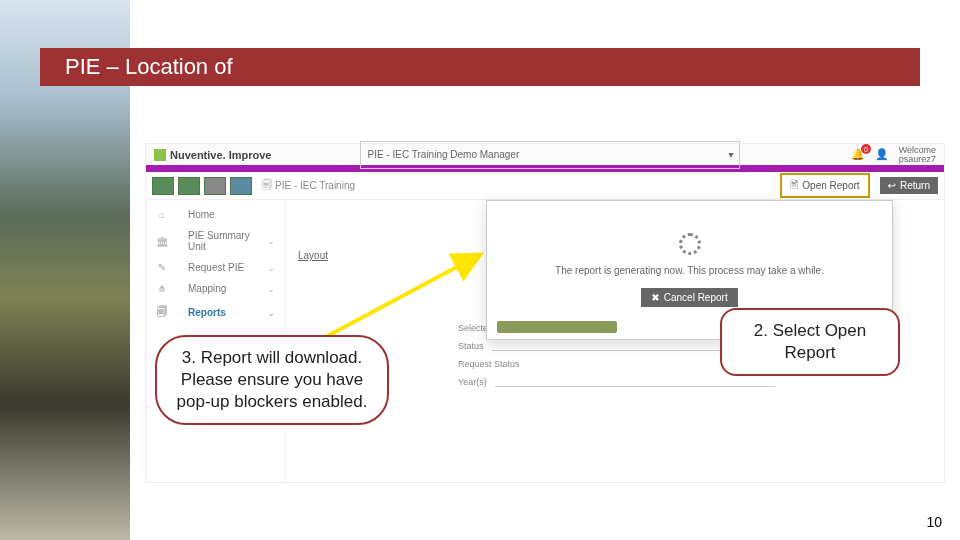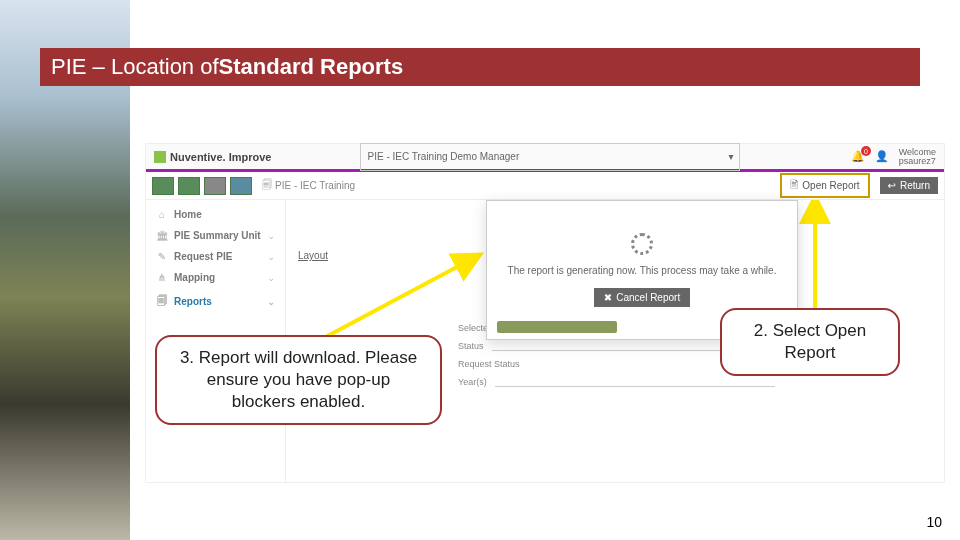--- a/index.html
+++ b/index.html
@@ -2,26 +2,26 @@
 <html><head>
 <meta charset="utf-8">
 <style>
   * { box-sizing: border-box; margin: 0; padding: 0; }
   body { width: 960px; height: 540px; font-family: "Segoe UI", Arial, sans-serif; background: #fff; position: relative; overflow: hidden; }
 
   
   .photo-strip { position: absolute; left: 0; top: 0; width: 130px; height: 540px; background: linear-gradient(180deg,#d8e4ee 0%, #a9bfcf 18%, #5a6b59 40%, #7e8255 55%, #3a3a2e 75%, #bdb9a8 100%); }
 
   
-  .title-bar { position: absolute; left: 40px; top: 48px; width: 880px; height: 38px; background: #9e3131; display: flex; align-items: center; padding-left: 11px; color: #fff; font-size: 22px; font-weight: 400; }
+  .title-bar { position: absolute; left: 40px; top: 48px; width: 880px; height: 38px; background: #9e3131; display: flex; align-items: center; padding-left: 25px; color: #fff; font-size: 22px; font-weight: 400; }
   .title-bar b { font-weight: 700; }
 
   
   .app { position: absolute; left: 145px; top: 143px; width: 800px; height: 340px; background: #fff; border: 1px solid #eee; font-size: 11px; color: #555; }
-  .app-header { height: 28px; border-bottom: 3px solid #a21caf; display: flex; align-items: center; padding: 0 8px; background: #fafafa; }
+  .app-header { height: 28px; border-bottom: 7px solid #a21caf; display: flex; align-items: center; padding: 0 8px; background: #fafafa; }
   .brand { display:flex; align-items:center; gap:4px; font-weight:600; color:#444;}
   .brand-sq { width:12px; height:12px; background:#8bc34a; }
   .selector { margin-left: 89px; width: 380px; height: 28px; border:1px solid #ccc; display:flex; align-items:center; padding:0 6px; font-size:10px; color:#666; justify-content:space-between;}
   .hdr-right { margin-left:auto; display:flex; align-items:center; gap:10px;}
   .bell { position:relative; }
   .badge { position:absolute; top:-4px; right:-6px; width:10px; height:10px; background:#d33; border-radius:50%; font-size:7px; color:#fff; display:flex; align-items:center; justify-content:center;}
   .welcome { font-size:9px; line-height:1; color:#666; }
 
   .toolbar { height: 28px; border-bottom:1px solid #eee; display:flex; align-items:center; padding:0 6px; gap:4px; background:#fff;}
   .tbtn { width:22px; height:18px; background:#5a8b5a; border:1px solid #4a7a4a; }
@@ -31,57 +31,56 @@
   .crumb { margin-left:6px; font-size:10px; color:#888; display:flex; align-items:center; gap:3px;}
   .tb-spacer { flex:1;}
   .open-report { border:2px solid #c79a00; padding:2px 8px; font-size:10px; color:#555; display:flex; align-items:center; gap:4px; background:#fff;}
   .return { margin-left:6px; background:#666; color:#fff; padding:3px 8px; font-size:10px; display:flex; align-items:center; gap:4px;}
 
   .body-row { display:flex; height: calc(100% - 56px);}
   .sidebar { width:140px; border-right:1px solid #eee; padding:4px 0;}
   .sb-item { display:flex; align-items:center; justify-content:space-between; padding:5px 10px; font-size:10px; color:#777;}
   .sb-item.active { color:#2a7aa8; font-weight:600;}
   .sb-icon { width:12px; text-align:center; color:#aaa;}
-  .sb-txt { flex:1; margin-left:6px;font-weight:bold;}
+  .sb-txt { flex:1; margin-left:20px;}
   .chev { font-size:9px; color:#bbb;}
 
   .content { flex:1; position:relative; padding:16px 12px;}
   .layout-lbl { font-size:10px; text-decoration:underline; color:#666; margin-top:34px; margin-bottom:8px;}
   .logo-row { display:flex; align-items:center; gap:8px; margin-left:200px; margin-top:40px;}
   .logo-lbl { font-size:9px; color:#888;}
   .logo-sel { border:1px solid #ccc; padding:1px 4px; font-size:9px; display:flex; align-items:center; gap:3px;}
   .form-row { display:flex; align-items:center; gap:8px; margin-left:160px; margin-top:8px; font-size:9px; color:#888;}
   .form-row .line { border-bottom:1px solid #ccc; flex:1; max-width:280px; height:10px;}
   .a2 { color:#2a7aa8; font-size:9px;}
 
   
-  .modal { position:absolute; left:200px; top:0; width:312px; height:140px; background:#fff; border:1px solid #ccc; box-shadow:0 4px 14px rgba(0,0,0,.15); display:flex; flex-direction:column; align-items:center; justify-content:center; padding:12px; z-index:5;}
+  .modal { position:absolute; left:200px; top:0; width:407px; height:140px; background:#fff; border:1px solid #ccc; box-shadow:0 4px 14px rgba(0,0,0,.15); display:flex; flex-direction:column; align-items:center; justify-content:center; padding:12px; z-index:5;}
   .spinner { width:22px; height:22px; border:3px dotted #888; border-radius:50%; margin-bottom:10px;}
   .modal-msg { font-size:10px; color:#666; margin-bottom:12px; text-align:center;}
   .cancel { background:#666; color:#fff; padding:4px 10px; font-size:10px; display:flex; align-items:center; gap:4px;}
   .green-bar { position:absolute; bottom:6px; left:10px; width:120px; height:12px; background:#8a9a5a; border-radius:2px;}
 
   
   .arrow { position:absolute; pointer-events:none;}
 
   
   .anno { position:absolute; background:#fff; border:2px solid #9e3131; border-radius:16px; padding:10px 16px; font-size:17px; color:#222; text-align:center; line-height:1.3; z-index:6;}
-  .anno.a3 { left:155px; top:335px; width:287px;}
+  .anno.a3 { left:155px; top:335px; width:234px;border-radius:31px;}
   .anno.a2v { left:720px; top:308px; width:180px;}
 
   .page-num { position:absolute; right:18px; bottom:10px; font-size:14px; color:#000000;}
 </style>
 </head>
 <body>
 
 <div class="photo-strip"></div>
 
 <div class="title-bar">
   <span>PIE – Location of </span>
-  <b>Standard Reports</b>
 </div>
 
 <div class="app">
 
   <div class="app-header">
     <div class="brand">
       <span class="brand-sq"></span>
       <span>Nuventive. Improve</span>
     </div>
     <div class="selector">

